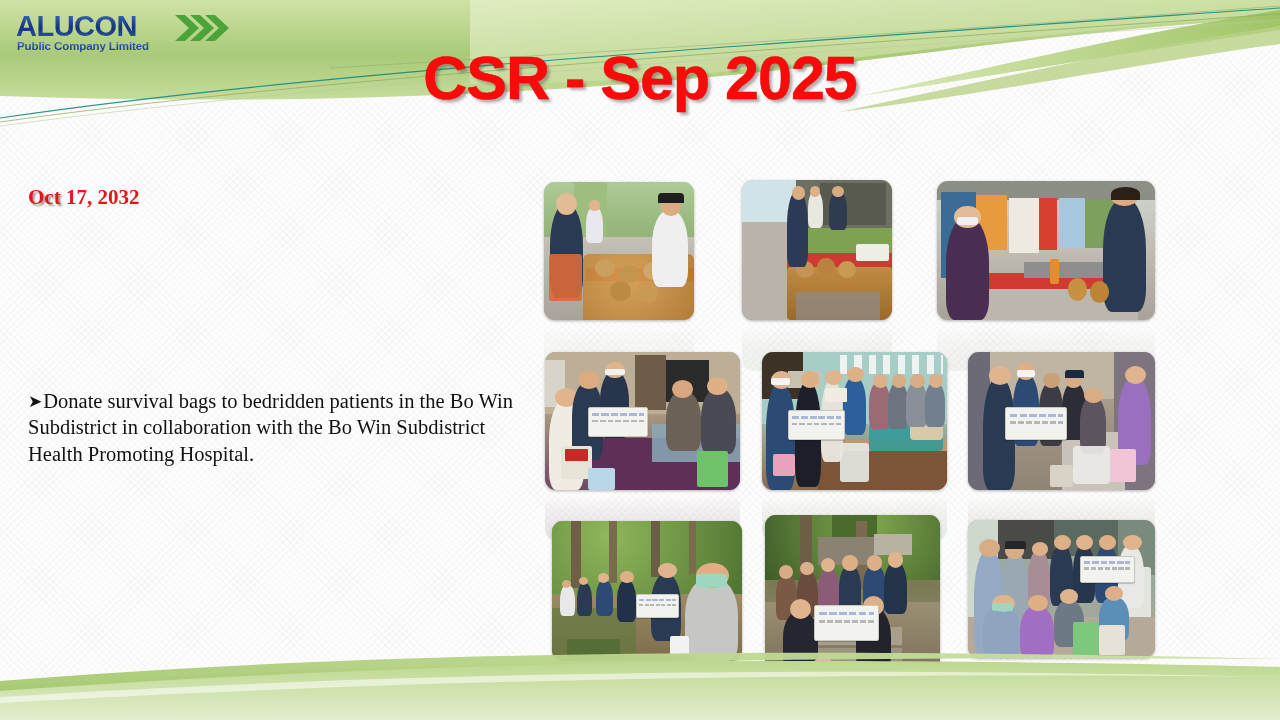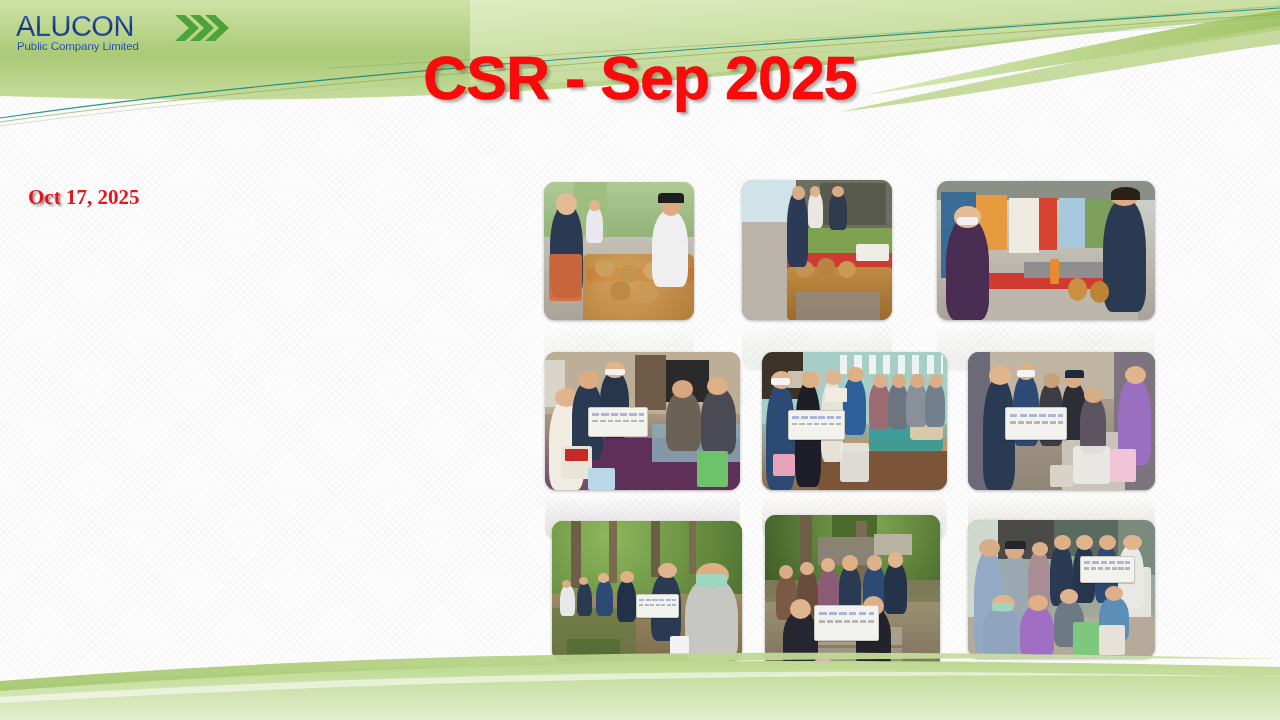--- a/index.html
+++ b/index.html
@@ -18,21 +18,21 @@
       repeating-linear-gradient(-45deg,rgba(0,0,0,0.022) 0 1px,transparent 1px 5px);
   }
   .deco{position:absolute;pointer-events:none;}
   #top-deco{top:0;left:0;width:1280px;height:135px;}
   #bottom-deco{bottom:0;left:0;width:1280px;height:95px;}
 
   
   #logo{position:absolute;left:14px;top:11px;width:215px;height:44px;}
   .logo-text{
     font-family:"Liberation Sans", sans-serif;
-    font-weight:normal;
+    font-weight:bold;
     line-height:1;
   }
   #logo-main{
     position:absolute;left:2px;top:1px;
     font-size:29px;letter-spacing:-0.5px;
     background:linear-gradient(180deg,#3d6fc4 0%,#1b3d87 45%,#15347a 55%,#2f5fb5 100%);
     -webkit-background-clip:text;background-clip:text;color:transparent;
     text-shadow:none;
   }
   #logo-sub{
@@ -156,24 +156,25 @@
     <svg id="logo-chevrons" width="58" height="30" viewBox="0 0 58 30">
       <path d="M1,2 L15,15 L1,28 L11,28 L25,15 L11,2 Z" fill="#4ca33a"></path>
       <path d="M16,2 L30,15 L16,28 L26,28 L40,15 L26,2 Z" fill="#4ca33a"></path>
       <path d="M31,2 L45,15 L31,28 L41,28 L55,15 L41,2 Z" fill="#4ca33a"></path>
     </svg>
   </div>
 
   <div id="title">CSR - Sep 2025</div>
 
   <div class="block" id="block-1">
-    <p class="block-date"><span class="shadowed">Oct</span><span> 17, 2025</span></p>
+    <p class="block-date"><span class="shadowed">Oct</span><span> 17, 2032</span></p>
   </div>
 
   <div class="block" id="block-2">
+    <p class="block-body"><span class="bullet">➤</span><span>Donate survival bags to bedridden patients in the Bo  Win Subdistrict in collaboration with the Bo Win Subdistrict Health Promoting Hospital.</span></p>
   </div>
 
   <div id="gallery">
 
     <div class="photo-wrap" style="left:544px;top:182px;width:150px;height:138px;">
       <div class="photo" style="width:150px;height:138px;">
         <div class="scene" style="background:linear-gradient(180deg,#cfe0d2 0%,#b9cfae 30%,#c9c6bc 60%,#bdb6ad 100%);">
           <div class="lyr" style="left:0;top:0;width:100%;height:46%;background:linear-gradient(180deg,#a9c68d,#87ab6a);opacity:.85"></div>
           <div class="lyr" style="left:20%;top:0;width:22%;height:40%;background:#9bbd7c;opacity:.8"></div>
           <div class="lyr" style="left:0;top:40%;width:100%;height:60%;background:linear-gradient(180deg,#c4c0b6,#a9a298)"></div>

